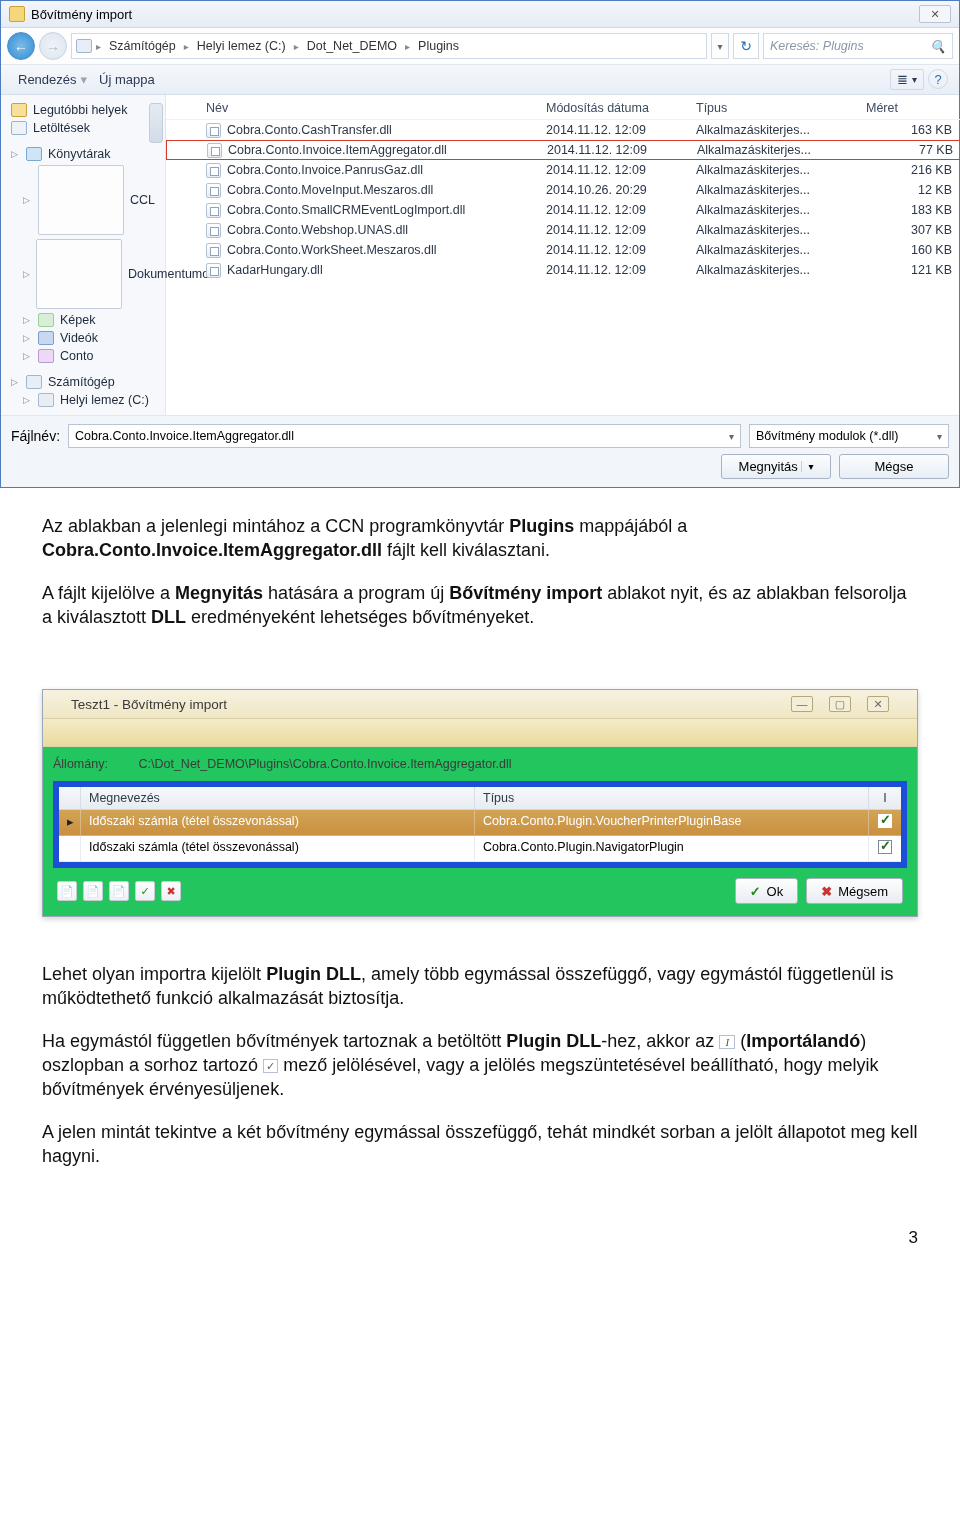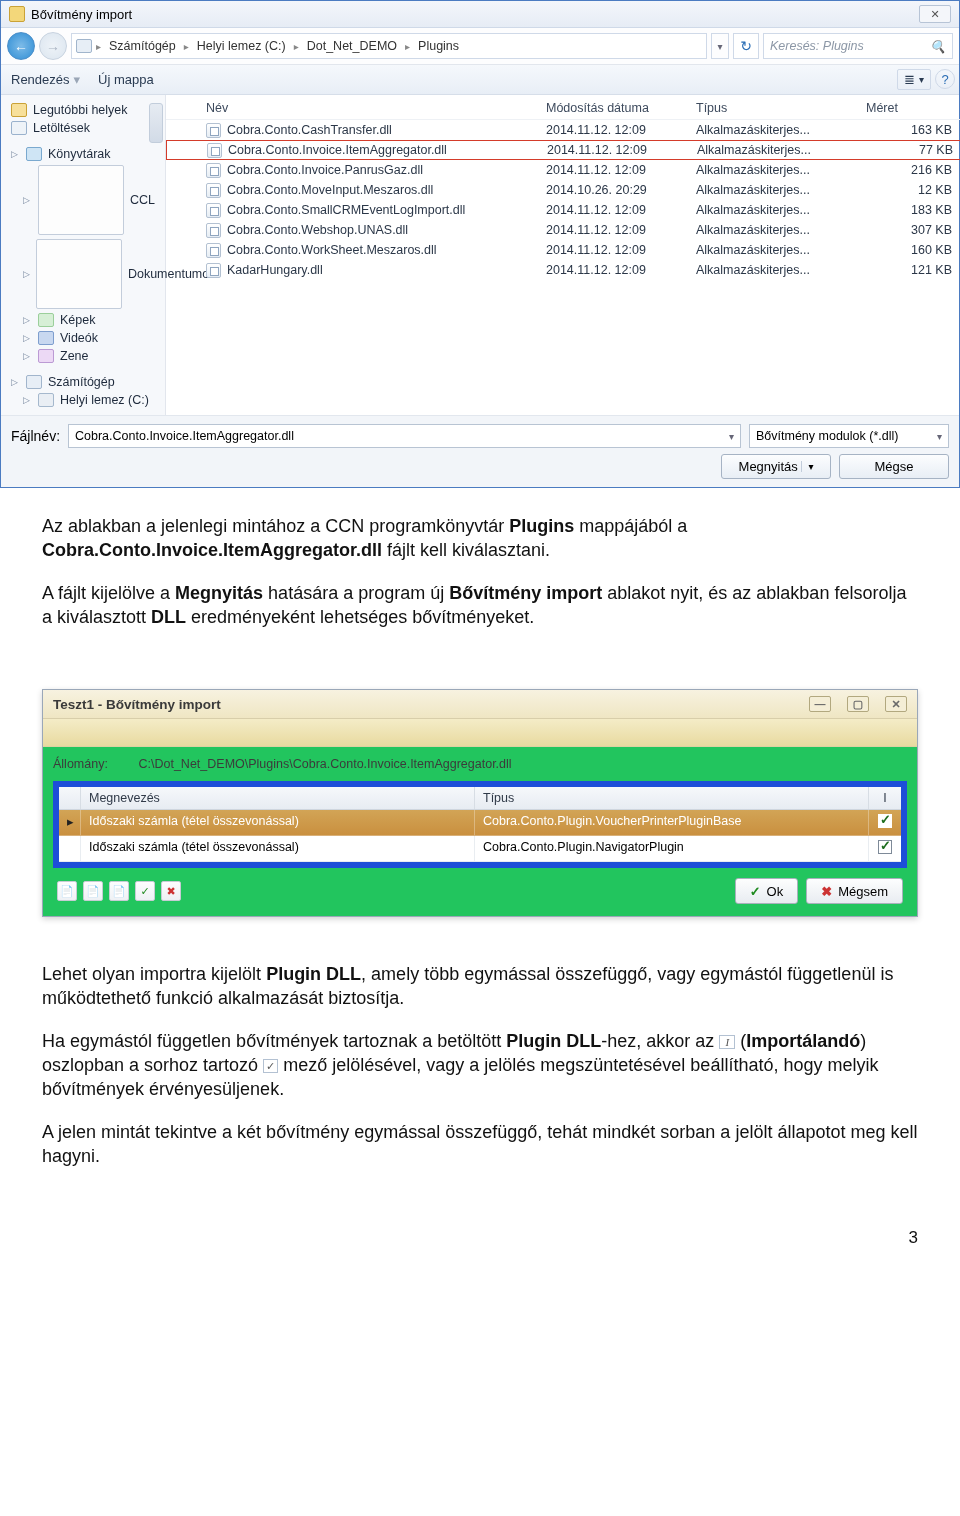--- a/index.html
+++ b/index.html
@@ -45,23 +45,23 @@
     flex: 1; display:flex; align-items:center;
     border: 1px solid #cfd9e8; background:#fff; height:26px;
     padding: 0 4px; font-size:12.5px; color:#333; gap:4px;
   }
   .crumb { display:inline-flex; align-items:center; gap:4px; padding:0 4px;}
   .sep { color:#888; font-size:10px;}
   .nav-refresh { width:26px; height:26px; border:1px solid #cfd9e8; background:#fff; display:inline-flex;align-items:center;justify-content:center; color:#2a6db5;}
   .searchbox { width:190px; height:26px; border:1px solid #cfd9e8; background:#fff; display:flex; align-items:center; padding:0 6px; color:#8c97a6; font-style:italic; font-size:12.5px;}
   .searchbox .sicon { margin-left:auto; color:#3d7bc5;}
   .toolbar {
-    display:flex; align-items:center; gap:6px;
+    display:flex; align-items:center; 
     background: linear-gradient(#f5f8fc,#e8eef6);
-    padding:4px 4px; font-size:13px; color:#2a3b52;
+    padding:4px 11px; font-size:13px; color:#2a3b52;
     border-bottom:1px solid #d6dee9;
   }
   .tool-item { display:inline-flex; align-items:center; gap:4px; padding:2px 6px;}
   .tool-sep { color:#9aa6b6;}
   .dlg-body { display:flex; }
   .sidebar {
     width:165px; background:#f6f8fb; border-right:1px solid #e2e6ed;
     padding:6px 0 6px 8px; font-size:12.5px; position:relative;
   }
   .sidebar .scroll-thumb { position:absolute; right:2px; top:8px; width:14px; height:40px;
@@ -114,24 +114,23 @@
   .inline-icon.i { font-family: Georgia, serif; font-style:italic;}
   .pagenum { text-align:right; font-size:17px; color:#111; padding-right:42px;}
   
   .plugwin {
     margin: 0 42px; border:1px solid #9aa7b8;
     box-shadow: 0 2px 6px rgba(0,0,0,.18);
     background:#eef0f2;
   }
   .pw-title {
     background:linear-gradient(#f7f2e0,#efe6c3);
-    padding:6px 10px; font-size:13.5px; color:#3a3a3a;
+    padding:6px 28px; font-size:13.5px; color:#3a3a3a;
     display:flex; align-items:center; justify-content:space-between;
     border-bottom:1px solid #d8ceaa;
-    font-weight:bold;
   }
   .pw-title .boxes { display:flex; gap:16px;}
   .pw-title .wb { width:22px; height:16px; border:1px solid #b2a87f; border-radius:2px; background:#f4eed6; display:inline-flex; align-items:center; justify-content:center; font-size:11px; color:#6a6a6a;}
   .pw-bar {
     background: linear-gradient(#f4ecc7,#e8daa0);
     height:28px; border-bottom:1px solid #ded2a2;
   }
   .pw-body { background:#22c55e; padding:10px;}
   .pw-path { font-size:12.5px; color:#3b3b3b; margin-bottom:10px; }
   .pw-path .lbl { display:inline-block; width:82px; }
@@ -243,21 +242,21 @@
             <span>Képek</span>
           </div>
         <div class="item" style="padding-left:14px;">
             <span class="expand">▷</span>
             <span class="ficon vid"></span>
             <span>Videók</span>
           </div>
         <div class="item" style="padding-left:14px;">
             <span class="expand">▷</span>
             <span class="ficon mus"></span>
-            <span>Zene</span>
+            <span>Conto</span>
           </div>
       </div>
       <div class="group">
         <div class="item">
             <span class="expand">▷</span>
             <span class="ficon comp"></span>
             <span>Számítógép</span>
           </div>
         <div class="item" style="padding-left:14px;">
             <span class="expand">▷</span>

